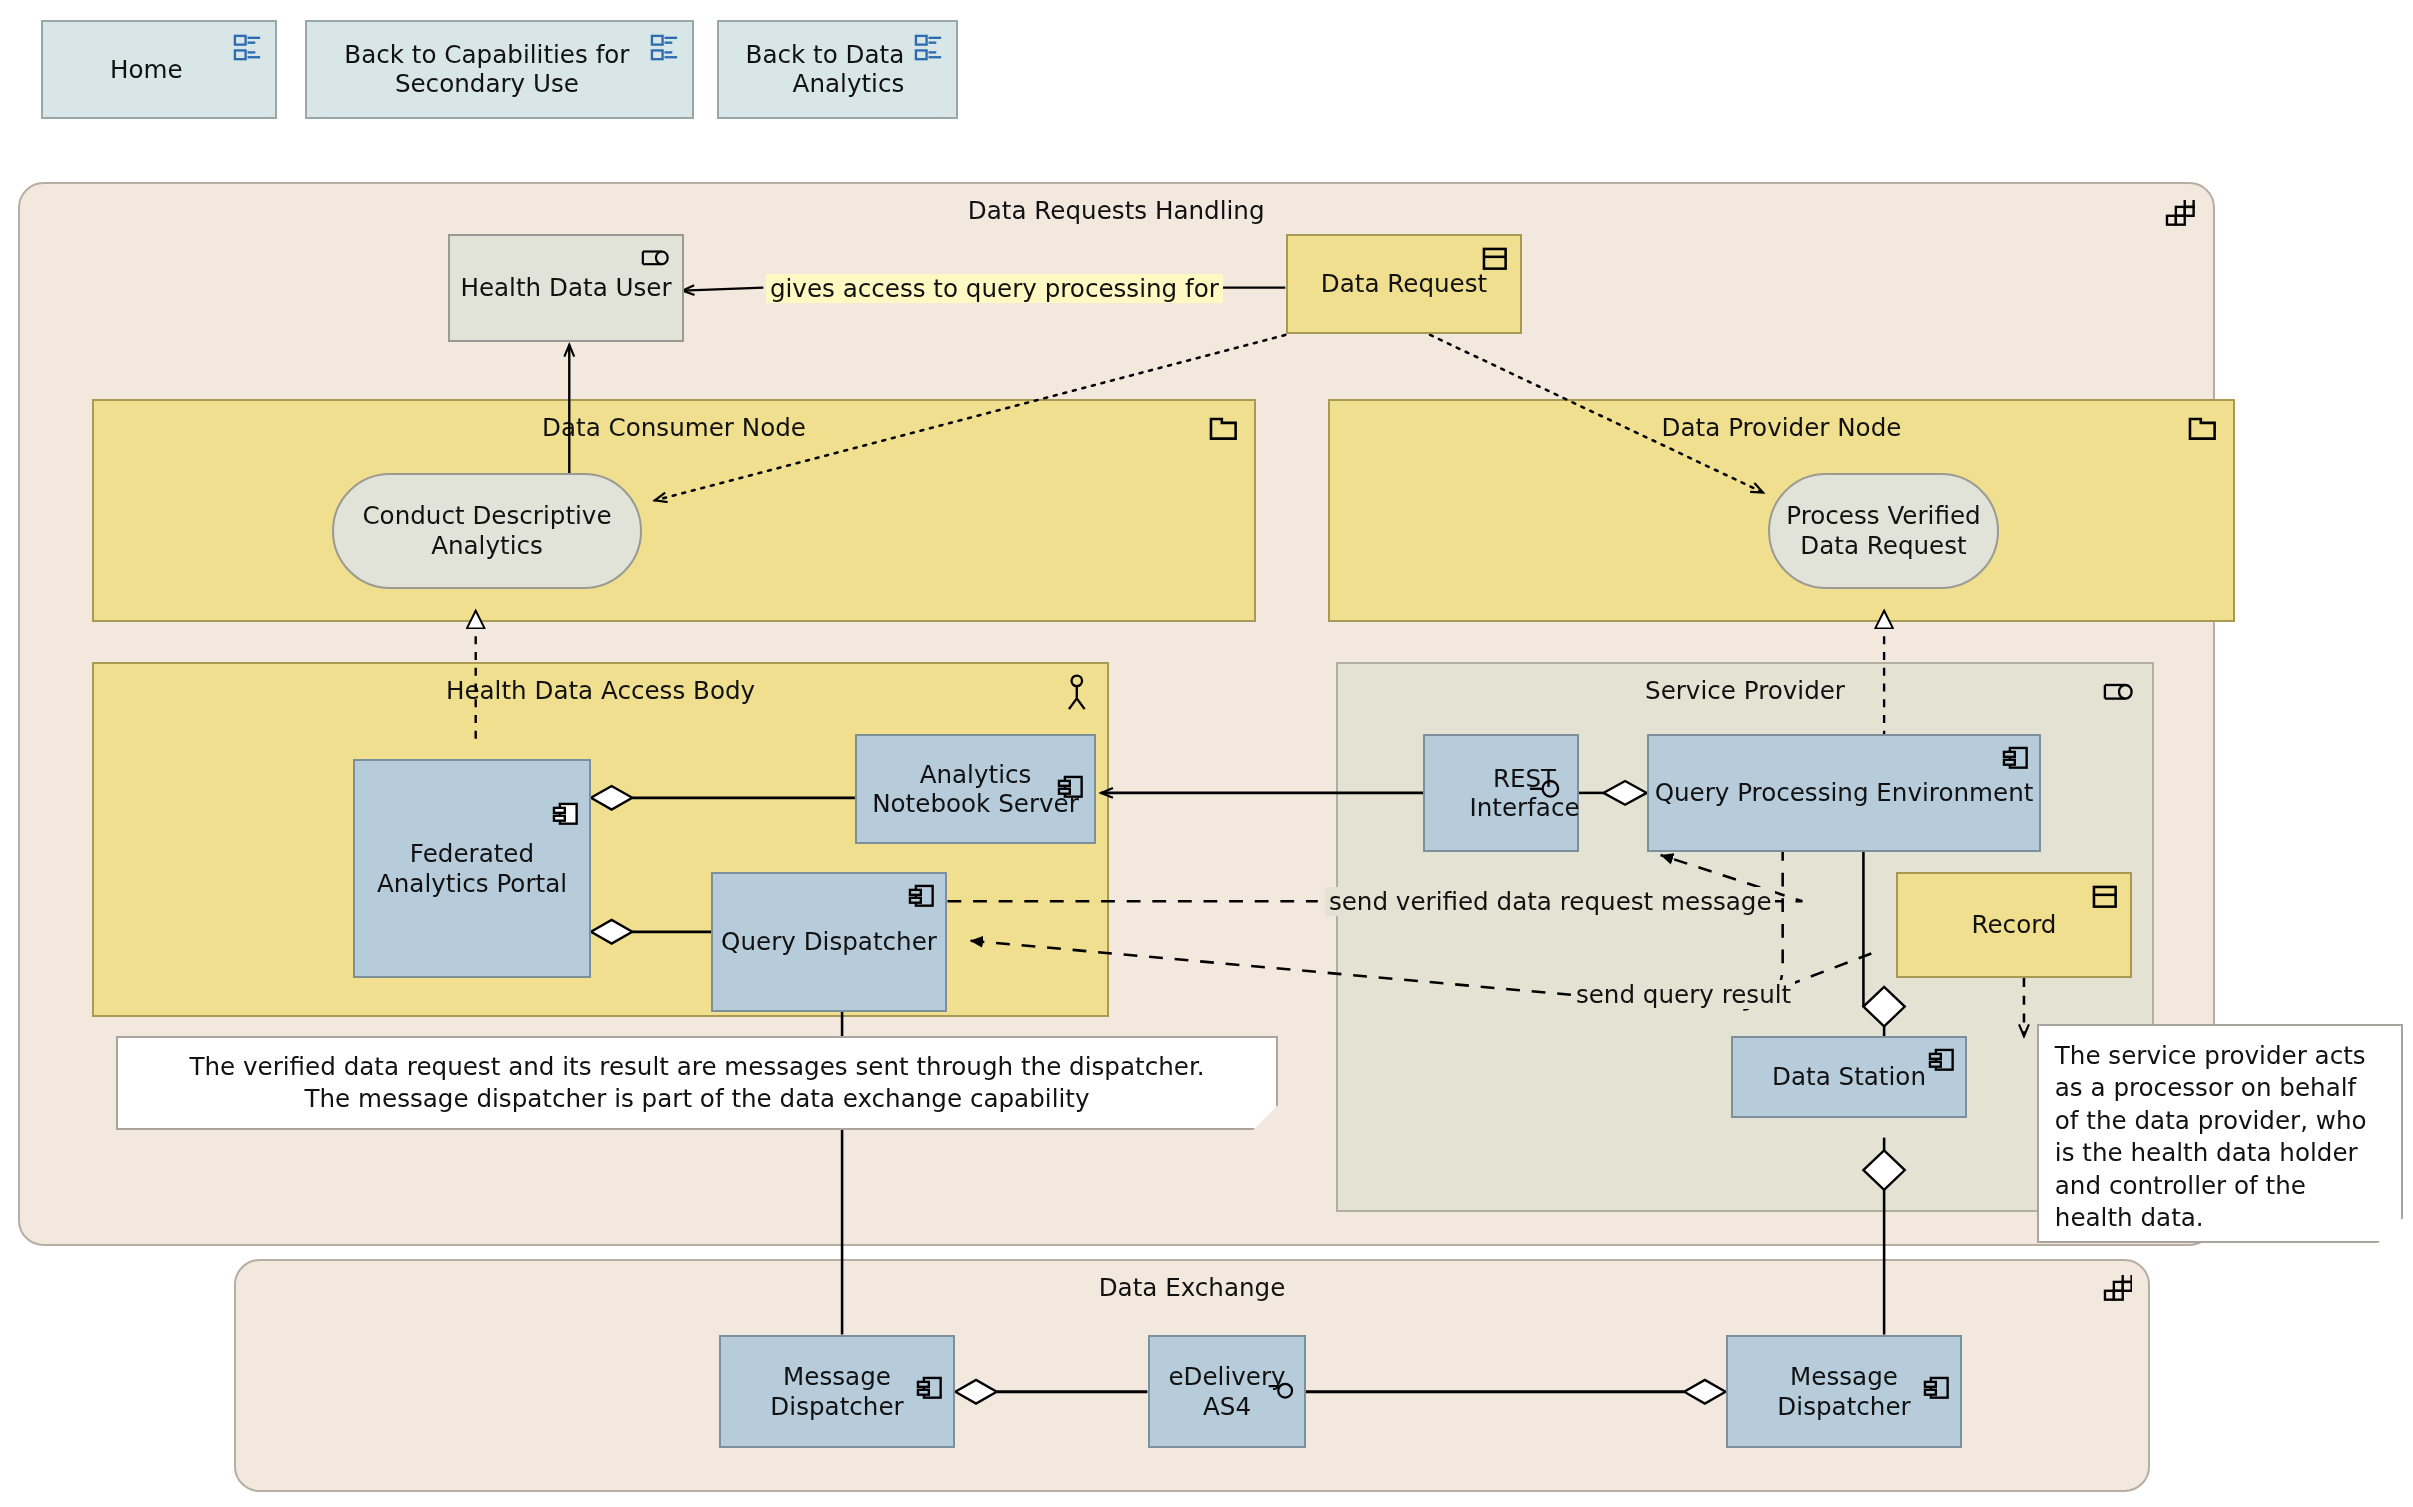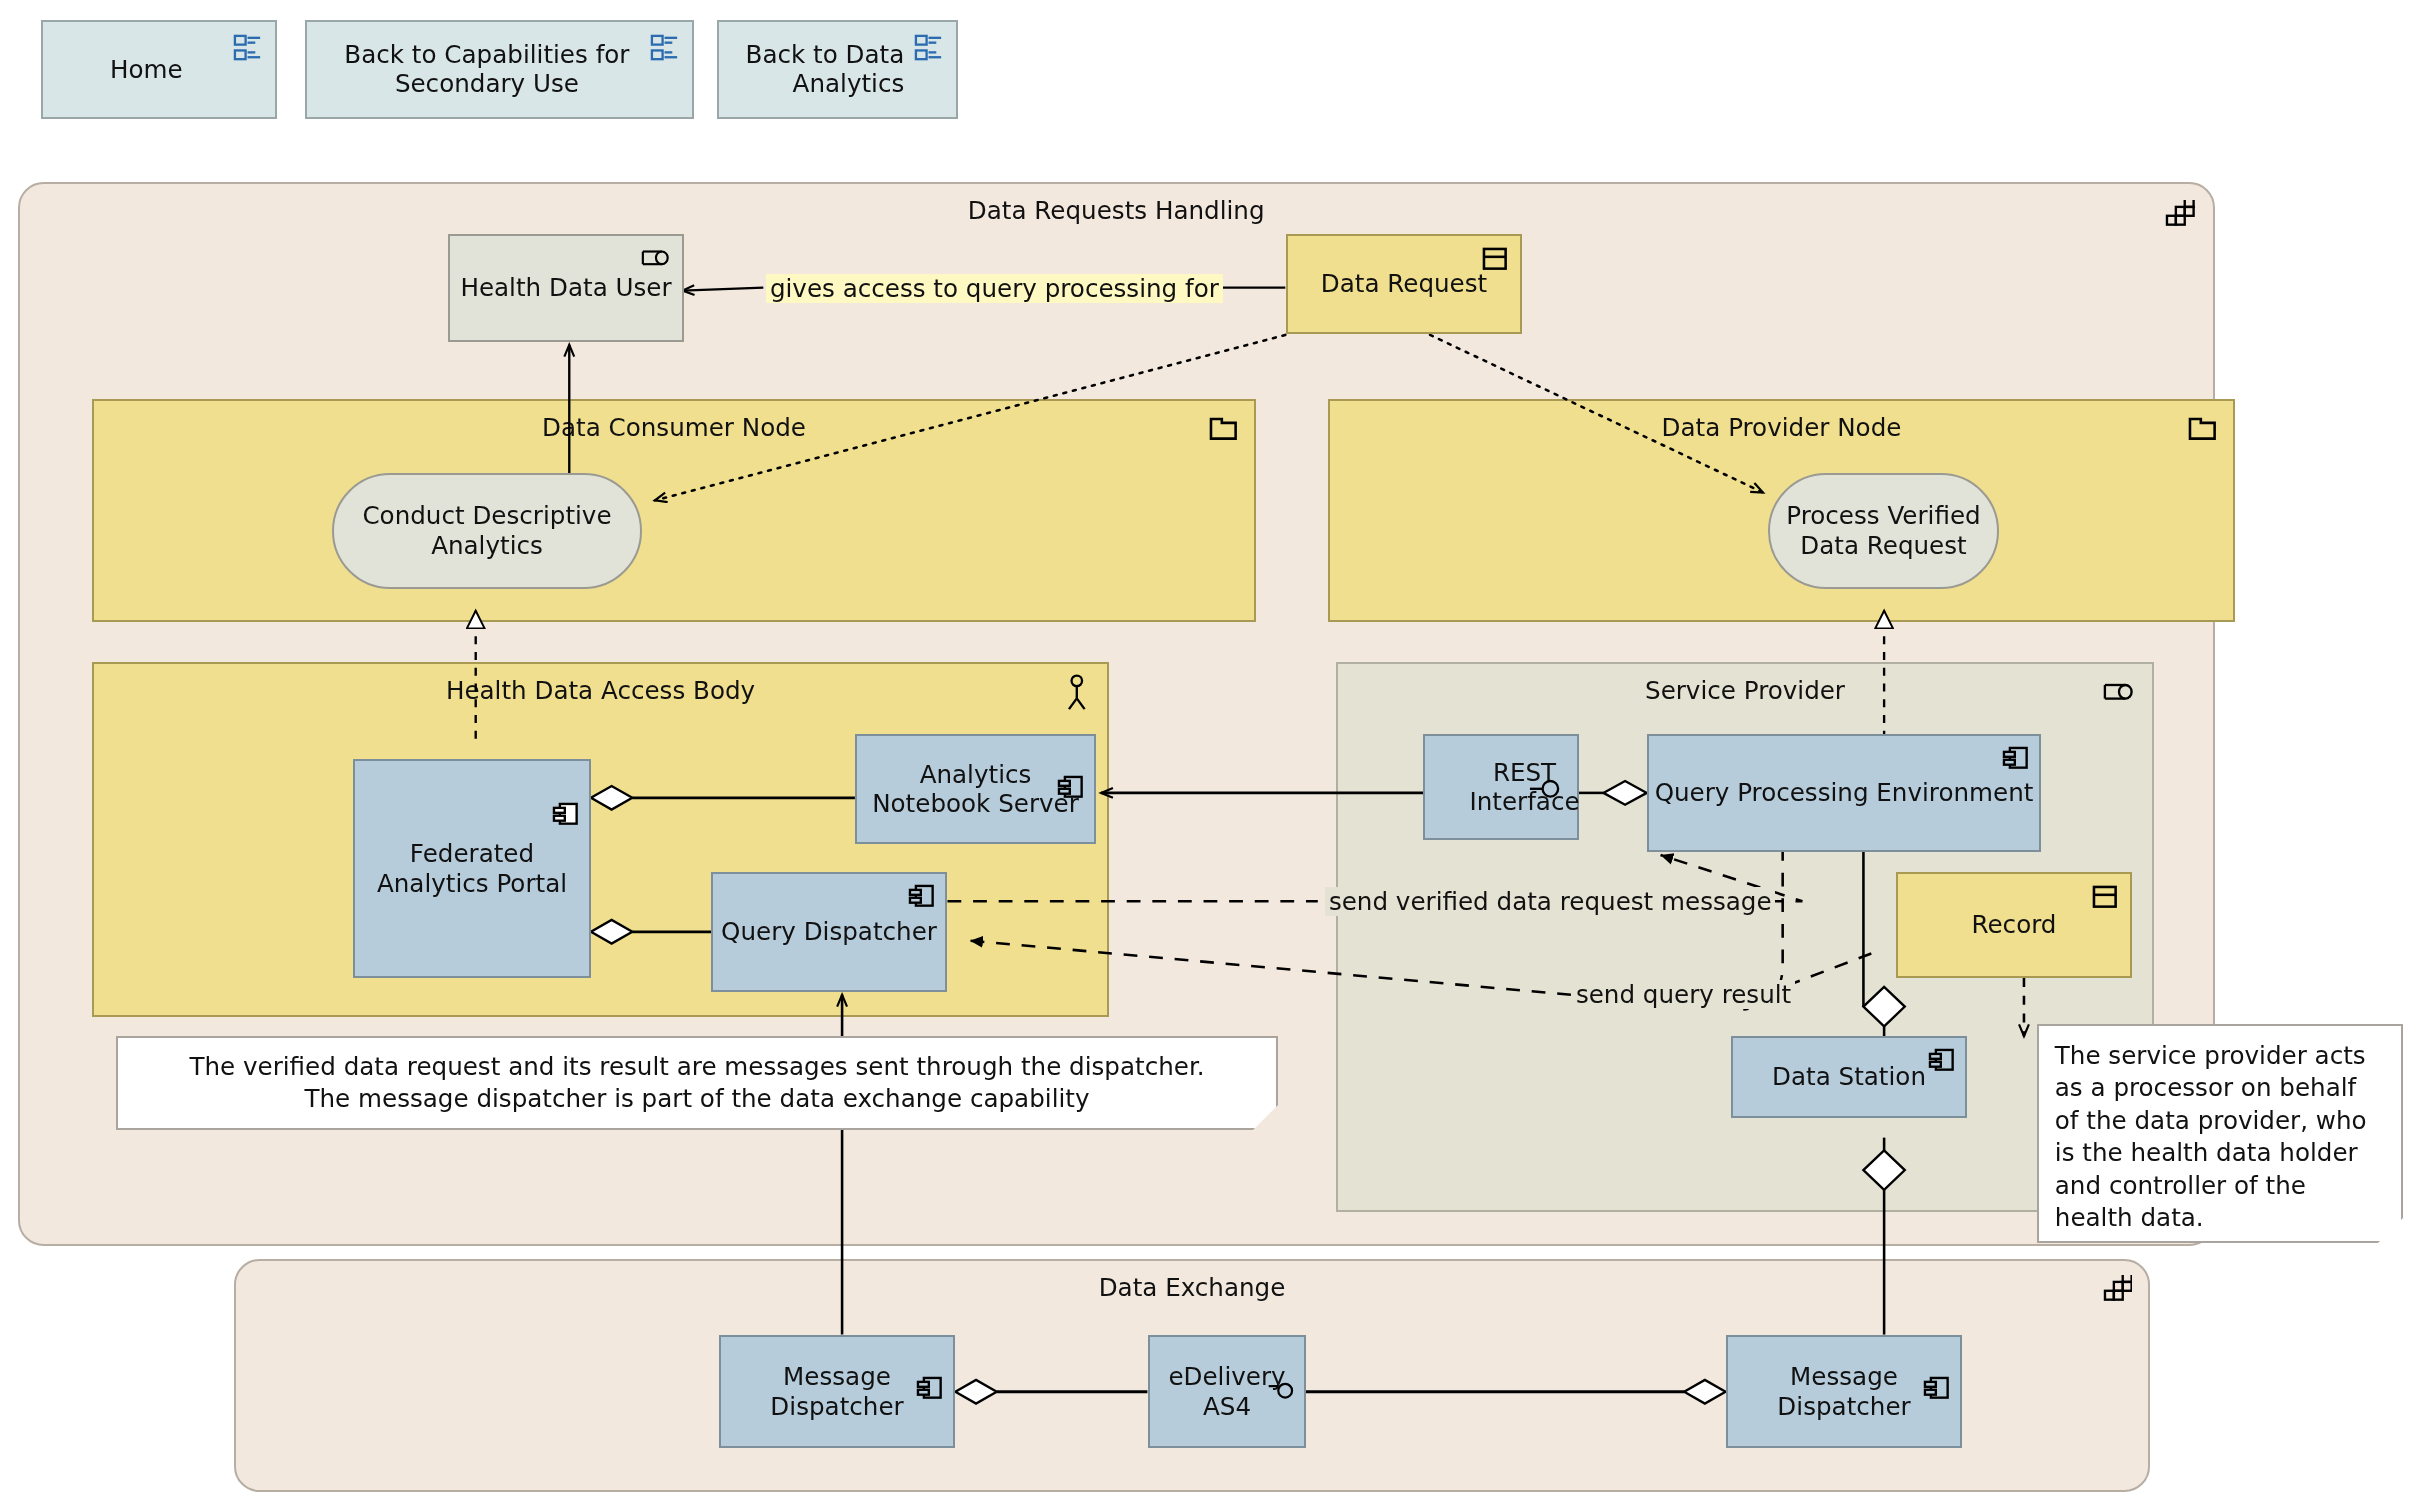--- a/index.html
+++ b/index.html
@@ -410,32 +410,32 @@
 Notebook Server</span>
     <span class="icon" style="right:9.9px; top:7.9px;">
       <svg width="27.6" height="27.6" viewBox="0 0 28 28">
         <rect x="8" y="4" width="17" height="20" fill="#b6ccdb" stroke="#000" stroke-width="2.4"></rect>
         <rect x="2" y="8" width="11" height="5" fill="#b6ccdb" stroke="#000" stroke-width="2.4"></rect>
         <rect x="2" y="16" width="11" height="5" fill="#b6ccdb" stroke="#000" stroke-width="2.4"></rect>
       </svg>
     </span>
   </div>
 
-  <div class="abs component" style="left:711px; top:872px; width:236px; height:120px;">
+  <div class="abs component" style="left:711px; top:872px; width:236px; height:140px;">
     <span>Query Dispatcher</span>
     <span class="icon" style="right:9.9px; top:7.9px;">
       <svg width="27.6" height="27.6" viewBox="0 0 28 28">
         <rect x="8" y="4" width="17" height="20" fill="#b6ccdb" stroke="#000" stroke-width="2.4"></rect>
         <rect x="2" y="8" width="11" height="5" fill="#b6ccdb" stroke="#000" stroke-width="2.4"></rect>
         <rect x="2" y="16" width="11" height="5" fill="#b6ccdb" stroke="#000" stroke-width="2.4"></rect>
       </svg>
     </span>
   </div>
 
-  <div class="abs component" style="left:1423px; top:734px; width:156px; height:106px; white-space:pre-line;padding-left:47px;">
+  <div class="abs component" style="left:1423px; top:734px; width:156px; height:118px; white-space:pre-line;padding-left:47px;">
     <span>REST
 Interface</span>
     <span class="icon" style="right:13.8px; top:11.8px;">
       <svg width="35" height="23.6" viewBox="0 0 36 24">
         <line x1="2" y1="12" x2="15" y2="12" stroke="#000" stroke-width="2.4"></line>
         <circle cx="23" cy="12" r="8" fill="none" stroke="#000" stroke-width="2.4"></circle>
       </svg>
     </span>
   </div>
 

